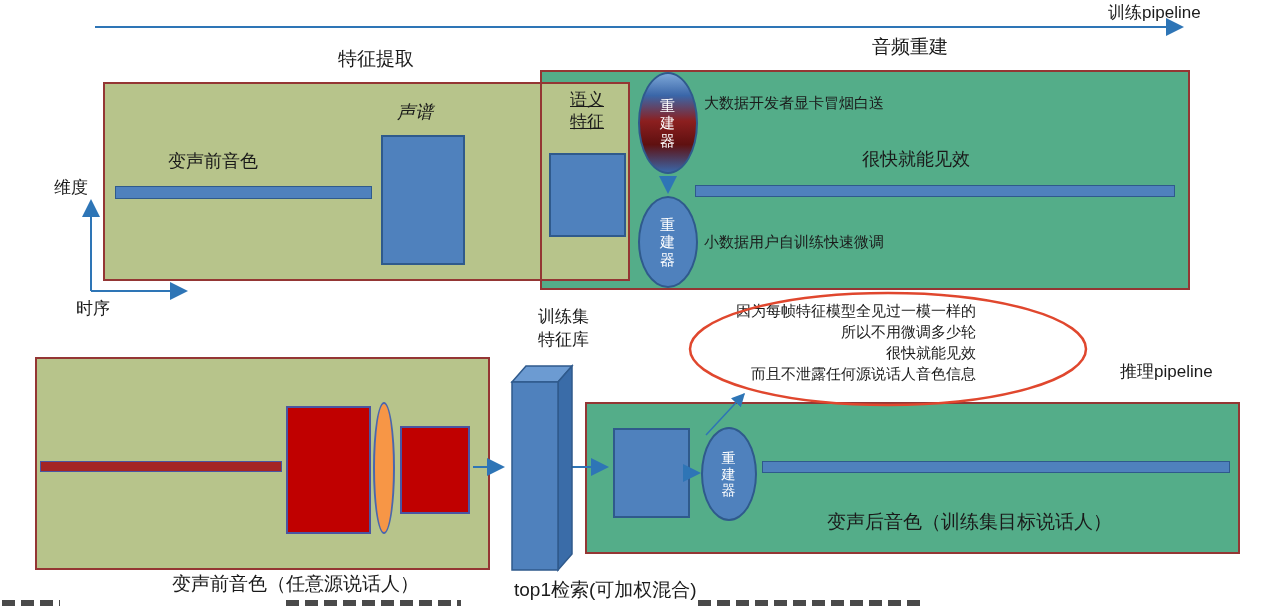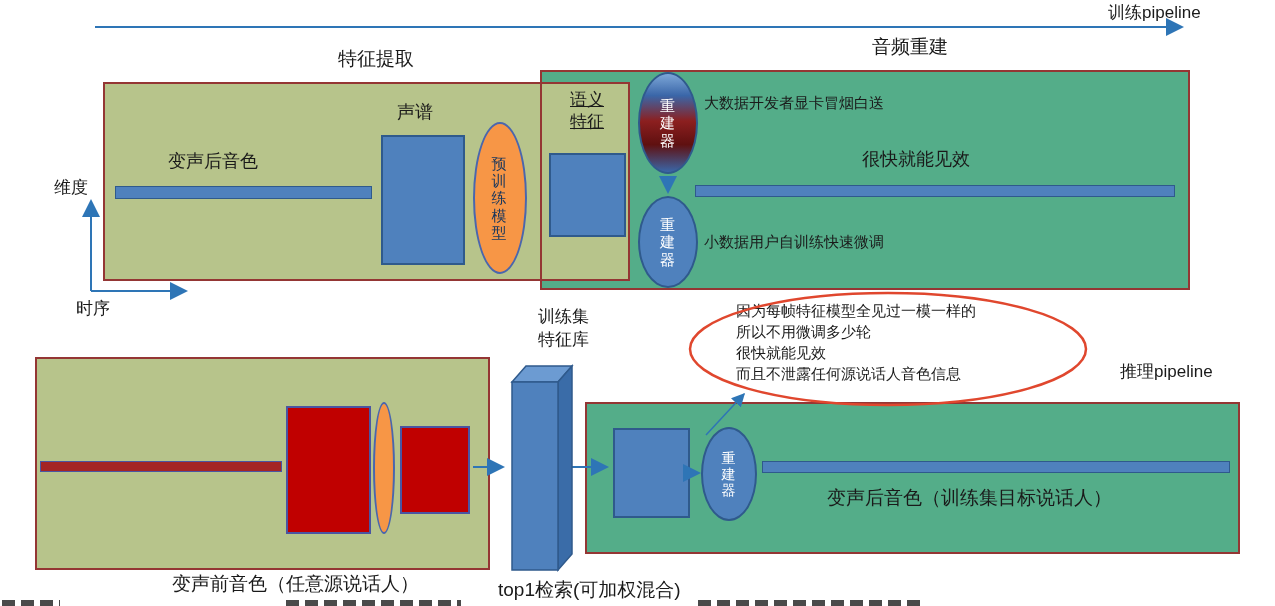--- a/index.html
+++ b/index.html
@@ -1,21 +1,21 @@
 <!DOCTYPE html>
 <html><head>
 <meta charset="utf-8">
 <style>
   html,body{margin:0;padding:0;background:#fff;}
   #canvas{
     position:relative;width:1275px;height:606px;background:#ffffff;overflow:hidden;
     font-family:"Liberation Sans","DejaVu Sans",sans-serif;color:#1a1a1a;
   }
   .abs{position:absolute;box-sizing:border-box;}
-  .txt{z-index:4;white-space:nowrap;}
+  .txt{z-index:4;white-space:nowrap;text-align:right;}
   .ml{white-space:pre-line;}
   .box{border:2px solid #943634;z-index:1;}
   .olive{background:#b7c48b;}
   .teal{background:#54ad89;}
   .boxline{border:2px solid #943634;background:transparent;z-index:3;pointer-events:none;}
   .bar{background:#4f81bd;border:1px solid #2f5a8c;z-index:2;}
   .bluerect{background:#4f81bd;border:2px solid #2f5a8c;z-index:2;}
   .redrect{background:#c00000;border:2px solid #4a55a2;z-index:2;}
   .darkredbar{background:#a42424;border:1px solid #4a55a2;z-index:2;}
   .ellipse{border-radius:50%;display:flex;align-items:center;justify-content:center;z-index:2;}
@@ -34,27 +34,24 @@
 <div id="canvas">
 
   <div class="abs txt" style="left:1108px;top:1px;font-size:17px;">训练pipeline</div>
   <div class="abs txt" style="left:338px;top:46px;font-size:19px;">特征提取</div>
   <div class="abs txt" style="left:872px;top:34px;font-size:19px;">音频重建</div>
 
   <div class="abs box teal" style="left:540px;top:70px;width:650px;height:220px;"></div>
   <div class="abs box olive" style="left:103px;top:82px;width:527px;height:199px;z-index:2;"></div>
   <div class="abs boxline" style="left:540px;top:70px;width:650px;height:220px;"></div>
 
-  <div class="abs txt" style="left:168px;top:149px;font-size:18px;">变声后音色</div>
+  <div class="abs txt" style="left:168px;top:149px;font-size:18px;">变声前音色</div>
   <div class="abs bar" style="left:115px;top:186px;width:257px;height:13px;"></div>
-  <div class="abs txt" style="left:397px;top:100px;font-size:18px;">声谱</div>
+  <div class="abs txt" style="left:397px;top:100px;font-size:18px;font-style:italic;">声谱</div>
   <div class="abs bluerect" style="left:381px;top:135px;width:84px;height:130px;"></div>
-  <div class="abs ellipse orange" style="left:473px;top:122px;width:54px;height:152px;">
-    <div class="vtext" style="width:17px;font-size:15px;color:#17365d;">预训练模型</div>
-  </div>
   <div class="abs txt ml" style="left:549px;top:89px;width:76px;text-align:center;font-size:17px;line-height:22px;text-decoration:underline;">语义
 特征</div>
   <div class="abs bluerect" style="left:549px;top:153px;width:77px;height:84px;"></div>
 
   <div class="abs ellipse grad" style="left:638px;top:72px;width:60px;height:102px;">
     <div class="vtext" style="width:16px;font-size:15px;color:#ffffff;">重建器</div>
   </div>
   <div class="abs ellipse bluefill" style="left:638px;top:196px;width:60px;height:92px;">
     <div class="vtext" style="width:16px;font-size:15px;color:#ffffff;">重建器</div>
   </div>
@@ -74,29 +71,29 @@
 很快就能见效
 而且不泄露任何源说话人音色信息</div>
   <div class="abs txt" style="left:1120px;top:360px;font-size:17px;">推理pipeline</div>
 
   <div class="abs box olive" style="left:35px;top:357px;width:455px;height:213px;"></div>
   <div class="abs darkredbar" style="left:40px;top:461px;width:242px;height:11px;"></div>
   <div class="abs redrect" style="left:286px;top:406px;width:85px;height:128px;"></div>
   <div class="abs ellipse orange" style="left:373px;top:402px;width:22px;height:132px;"></div>
   <div class="abs redrect" style="left:400px;top:426px;width:70px;height:88px;"></div>
   <div class="abs txt" style="left:172px;top:571px;font-size:19px;">变声前音色（任意源说话人）</div>
-  <div class="abs txt" style="left:498px;top:577px;font-size:19px;">top1检索(可加权混合)</div>
+  <div class="abs txt" style="left:514px;top:577px;font-size:19px;">top1检索(可加权混合)</div>
 
   <div class="abs box teal" style="left:585px;top:402px;width:655px;height:152px;"></div>
   <div class="abs bluerect" style="left:613px;top:428px;width:77px;height:90px;"></div>
   <div class="abs ellipse bluefill" style="left:701px;top:427px;width:56px;height:94px;">
     <div class="vtext" style="width:15px;font-size:14px;color:#ffffff;">重建器</div>
   </div>
   <div class="abs bar" style="left:762px;top:461px;width:468px;height:12px;"></div>
-  <div class="abs txt" style="left:827px;top:485px;font-size:19px;">变声后音色（训练集目标说话人）</div>
+  <div class="abs txt" style="left:827px;top:509px;font-size:19px;">变声后音色（训练集目标说话人）</div>
 
   <div class="abs frag" style="left:2px;top:600px;width:58px;height:6px;"></div>
   <div class="abs frag" style="left:286px;top:600px;width:175px;height:6px;"></div>
   <div class="abs frag" style="left:698px;top:600px;width:222px;height:6px;"></div>
 
   <svg class="abs" style="left:0;top:0;pointer-events:none;" width="1275" height="606">
     <defs>
       <marker id="ah" markerWidth="10" markerHeight="9" refX="8" refY="4.5" orient="auto">
         <path d="M0,0 L9,4.5 L0,9 Z" fill="#2e75b6"></path>
       </marker>

